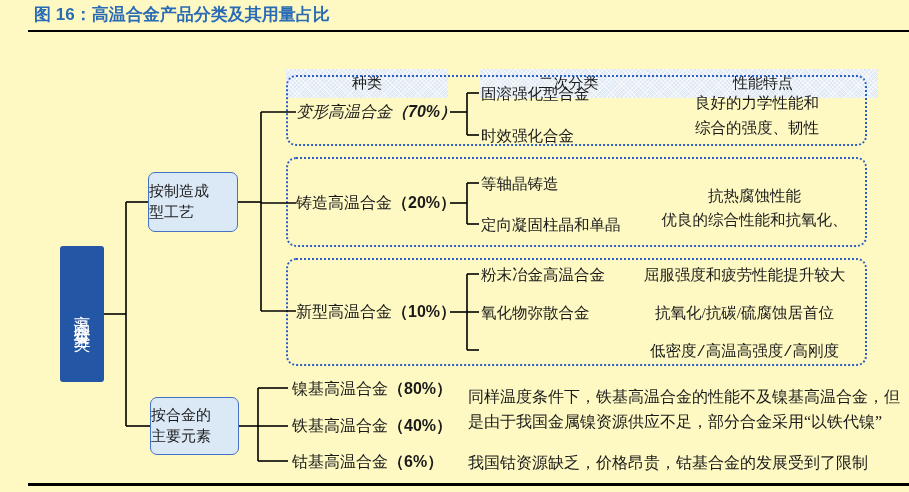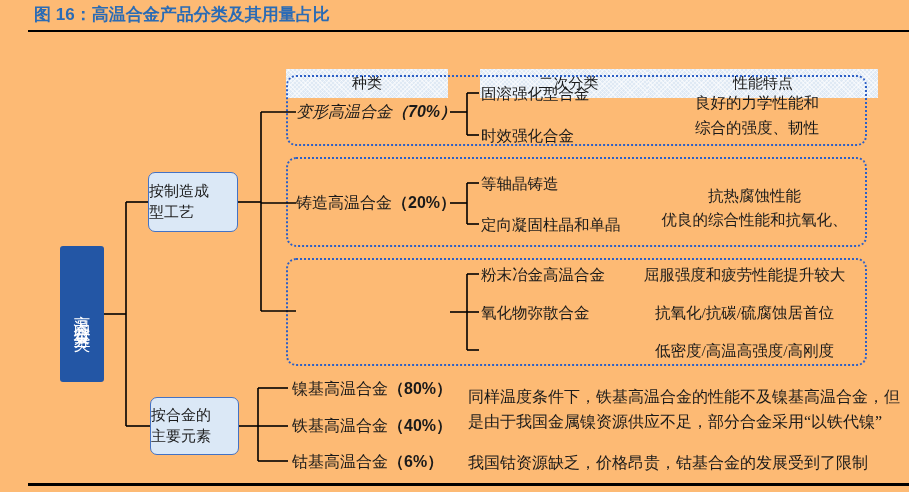--- a/index.html
+++ b/index.html
@@ -1,17 +1,17 @@
 <!DOCTYPE html>
 <html><head>
 <meta charset="utf-8">
 <style>
   html,body{margin:0;padding:0;background:#fff;}
   .canvas{
-    position:relative;width:909px;height:492px;background:#fdba74;
+    position:relative;width:909px;height:492px;background:#fef9c3;
     font-family:"Liberation Serif","DejaVu Serif",serif;color:#1a1a1a;overflow:hidden;
   }
   .title{
     position:absolute;left:34px;top:3px;font-size:17px;font-weight:700;
     color:#2A6BB5;font-family:"Liberation Sans","DejaVu Sans",sans-serif;white-space:nowrap;
   }
   .rule{position:absolute;left:28px;right:0;background:#000;}
   .rule.top{top:30px;height:2px;}
   .rule.bottom{top:483px;height:3px;}
   .colhead{
@@ -119,25 +119,28 @@
   <div class="txt glabel" style="left:296px;top:193px;">
     <span>铸造高温合金</span><span class="pct">（20%）</span>
   </div>
   <div class="txt" style="left:481px;top:174px;">等轴晶铸造</div>
   <div class="txt" style="left:481px;top:215px;">定向凝固柱晶和单晶</div>
   <div class="perf" style="left:637px;top:184px;width:235px;line-height:24px;">
     <div>抗热腐蚀性能</div>
     <div>优良的综合性能和抗氧化、</div>
   </div>
 
+  <div class="txt glabel" style="left:296px;top:302px;">
+    <span>新型高温合金</span><span class="pct">（10%）</span>
+  </div>
   <div class="txt" style="left:481px;top:265px;">粉末冶金高温合金</div>
   <div class="txt" style="left:481px;top:303px;">氧化物弥散合金</div>
   <div class="perf" style="left:622px;top:265px;width:245px;">屈服强度和疲劳性能提升较大</div>
   <div class="perf" style="left:622px;top:303px;width:245px;">抗氧化/抗碳/硫腐蚀居首位</div>
-  <div class="perf" style="left:622px;top:341px;width:245px;">低密度/高温高强度/高刚度</div>
+  <div class="perf" style="left:622px;top:341px;width:245px;font-family:Liberation Mono, monospace;">低密度/高温高强度/高刚度</div>
 
   <div class="txt glabel" style="left:292px;top:379px;">
     <span>镍基高温合金</span><span class="pct">（80%）</span>
   </div>
   <div class="txt glabel" style="left:292px;top:416px;">
     <span>铁基高温合金</span><span class="pct">（40%）</span>
   </div>
   <div class="txt glabel" style="left:292px;top:452px;">
     <span>钴基高温合金</span><span class="pct">（6%）</span>
   </div>

